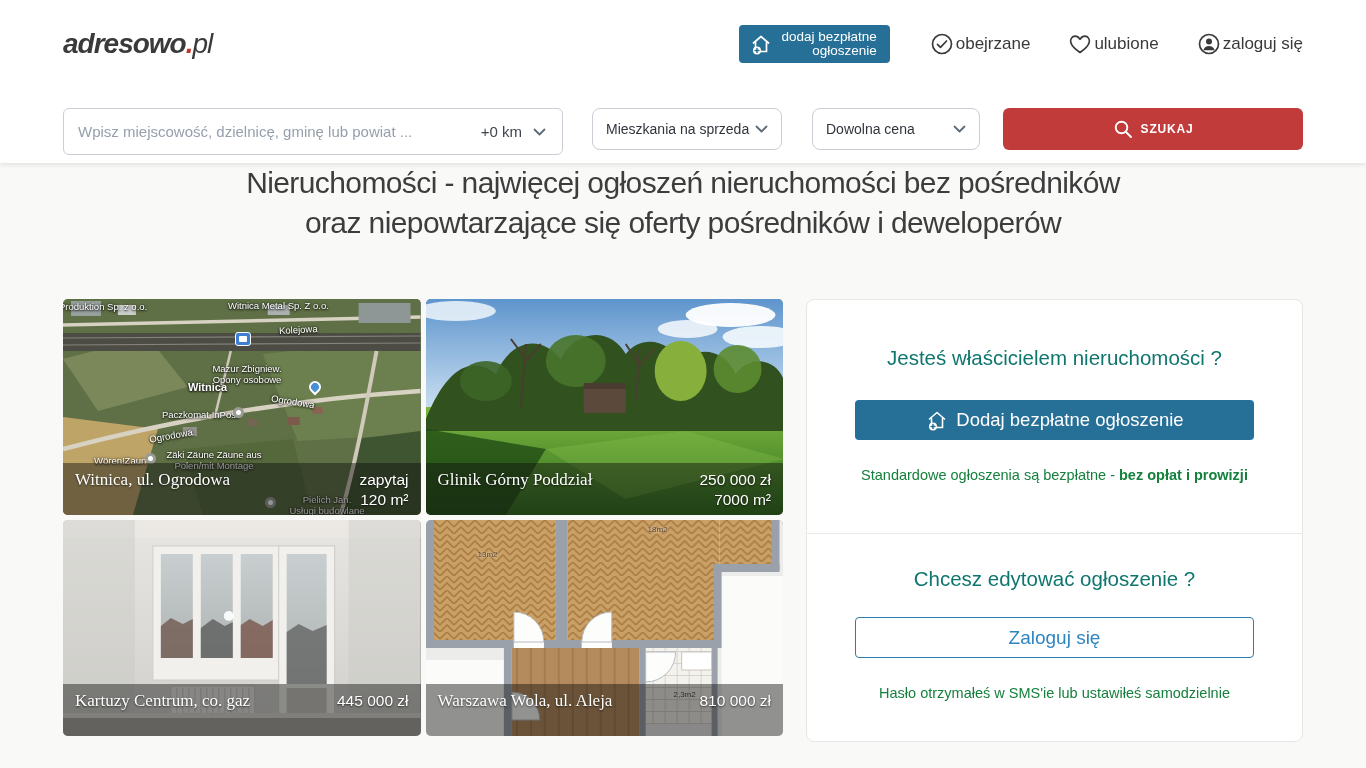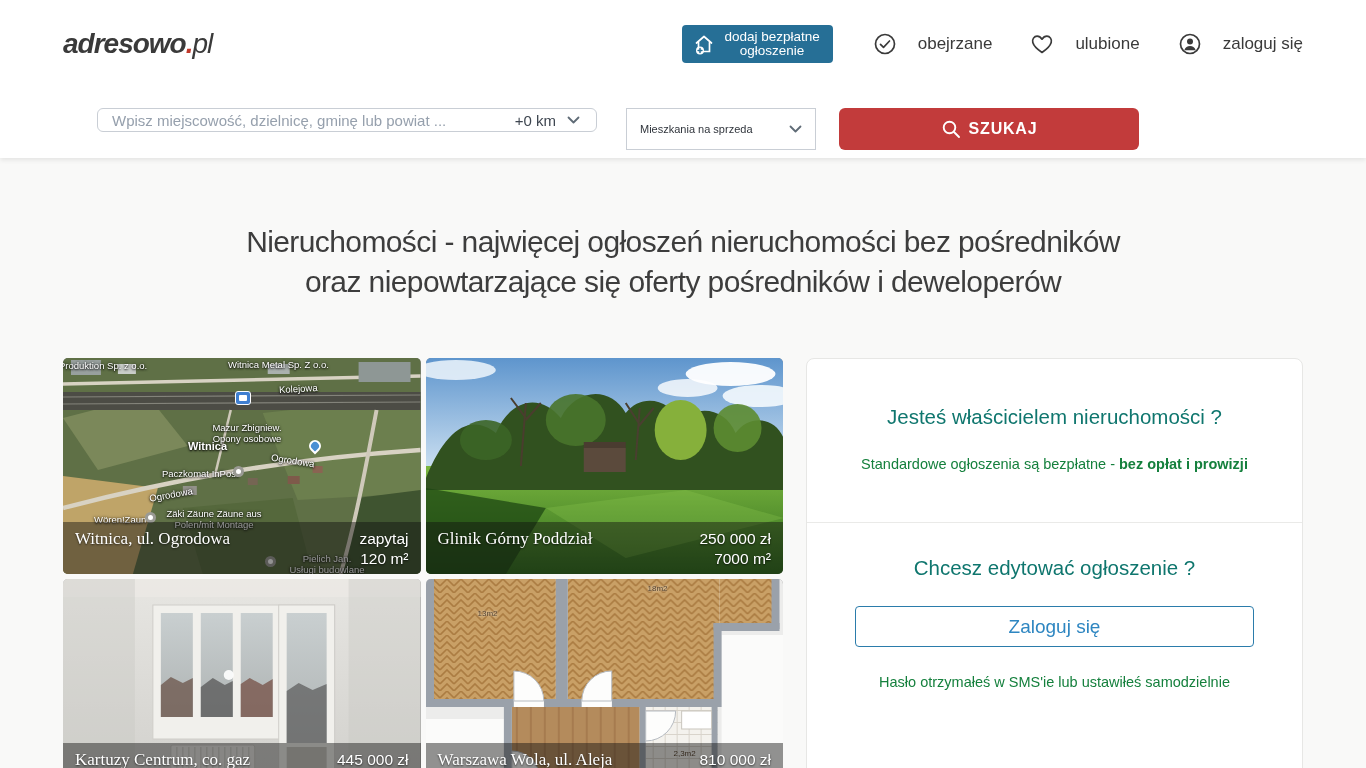--- a/index.html
+++ b/index.html
@@ -9,43 +9,43 @@
   
   .topwrap { background: #fff; padding: 0 63px 8px; box-shadow: 0 2px 5px rgba(0,0,0,.09); position: relative; z-index: 5; }
   .header-row { height: 88px; display: flex; align-items: center; }
   .logo { font-size: 28px; font-style: italic; letter-spacing: -1px; cursor: pointer; white-space: nowrap; }
   .logo .l-main { font-weight: 700; color: #3a3a3a; }
   .logo .l-dot  { font-weight: 700; color: #c0392b; }
   .logo .l-tld  { font-weight: 400; color: #3a3a3a; }
 
   .hdr-add-btn { margin-left: auto; background: #266f96; color: #fff; border: none; border-radius: 4px;
     height: 38px; padding: 0 13px 0 10px; display: flex; align-items: center; gap: 8px; cursor: pointer; }
-  .hdr-add-btn .btn-lines { text-align: center; font-size: 13.5px; line-height: 14.5px; }
+  .hdr-add-btn .btn-lines { text-align: right; font-size: 13.5px; line-height: 14.5px; }
   .hdr-nav { display: flex; align-items: center; margin-left: 40px; gap: 38px; }
-  .nav-item { display: flex; align-items: center; gap: 21px; font-size: 17px; color: #3a3a3a; cursor: pointer; white-space: nowrap; }
+  .nav-item { display: flex; align-items: center; gap: 2px; font-size: 17px; color: #3a3a3a; cursor: pointer; white-space: nowrap; }
 
   
   .search-row { margin-top: 20px; display: flex; align-items: stretch; }
-  .search-box { width: 500px; height: 24px; border: 1px solid #c9ced5; border-radius: 6px; background: #fff;
-    display: flex; align-items: flex-end; margin-left: 34px; }
+  .search-box { width: 500px; height: 47px; border: 1px solid #c9ced5; border-radius: 6px; background: #fff;
+    display: flex; align-items: flex-end; }
   .search-box input { flex: 1; border: none; outline: none; height: 100%; padding: 0 6px 0 14px; font-size: 15px;
     color: #333; background: transparent; font-family: "Liberation Sans", sans-serif; }
   .search-box input::placeholder { color: #96a0ad; }
   .radius-select { display: flex; align-items: center; gap: 11px; padding: 0 16px; height: 100%;
     font-size: 15px; color: #3e4650; cursor: pointer; }
-  .select { height: 42px; border: 1px solid #c9ced5; border-radius: 0; background: #fff; display: flex;
-    align-items: center; justify-content: space-between; padding: 0 13px; font-size: 11px; color: #30353c; cursor: pointer; }
+  .select { height: 42px; border: 1px solid #c9ced5; border-radius: 8px; background: #fff; display: flex;
+    align-items: center; justify-content: space-between; padding: 0 13px; font-size: 14px; color: #30353c; cursor: pointer; }
   .select-cat { width: 190px; margin-left: 29px; }
   .select-price { width: 168px; margin-left: 30px; }
   .search-btn { width: 300px; height: 42px; margin-left: 23px; background: #c23b3b; border: none; border-radius: 6px;
-    color: #fff; font-size: 16px; font-weight: 700; letter-spacing: .8px; display: flex; align-items: center;
+    color: #fff; font-size: 12px; font-weight: 700; letter-spacing: .8px; display: flex; align-items: center;
     justify-content: center; gap: 8px; cursor: pointer; font-family: "Liberation Sans", sans-serif; }
 
   
-  .hero { margin-top: 64px; text-align: center; font-size: 30px; line-height: 40px; color: #3d3d3d;
+  .hero { text-align: center; font-size: 30px; line-height: 40px; color: #3d3d3d;
     font-weight: 400; letter-spacing: -0.6px; }
 
   
   .content { display: flex; gap: 23px; padding: 0 63px; margin-top: 56px; align-items: flex-start; }
   .listings { width: 720px; display: grid; grid-template-columns: 1fr 1fr; gap: 5px; }
   .card { position: relative; height: 216px; border-radius: 5px; overflow: hidden; cursor: pointer; background: #888; }
   .photo { position: absolute; inset: 0; width: 100%; height: 100%; display: block; }
   .overlay { position: absolute; left: 0; right: 0; bottom: 0; height: 52px; background: rgba(15,15,15,.45);
     display: flex; justify-content: space-between; padding: 7px 12px 0; z-index: 3; }
   .l-title { color: #fff; font-size: 17px; text-shadow: 0 1px 2px rgba(0,0,0,.65); white-space: nowrap; font-family: Liberation Serif, serif; }
@@ -142,20 +142,26 @@
       </div>
     </div>
 
     <div class="select select-cat">
       <span>Mieszkania na sprzeda</span>
       <svg class="icon" width="13" height="8" viewBox="0 0 13 8">
         <path d="M1.5 1.5 L6.5 6.5 L11.5 1.5" fill="none" stroke="#5f6b76" stroke-width="1.8" stroke-linecap="round" stroke-linejoin="round"></path>
       </svg>
     </div>
 
+    <div class="select select-price">
+      <span>Dowolna cena</span>
+      <svg class="icon" width="13" height="8" viewBox="0 0 13 8">
+        <path d="M1.5 1.5 L6.5 6.5 L11.5 1.5" fill="none" stroke="#5f6b76" stroke-width="1.8" stroke-linecap="round" stroke-linejoin="round"></path>
+      </svg>
+    </div>
 
     <button class="search-btn">
       <svg class="icon" width="20" height="20" viewBox="0 0 20 20">
         <circle cx="8.5" cy="8.5" r="5.8" fill="none" stroke="#fff" stroke-width="1.9"></circle>
         <path d="M13 13 L18 18" stroke="#fff" stroke-width="1.9" stroke-linecap="round"></path>
       </svg>
       <span>SZUKAJ</span>
     </button>
   </div>
 </div>
@@ -355,20 +361,29 @@
         <span class="l-meta">
           <span>810 000 zł</span>
         </span>
       </div>
     </div>
   </div>
 
   <aside class="sidebar">
     <div class="side-section">
       <h2 class="side-heading">Jesteś właścicielem nieruchomości ?</h2>
+      <button class="side-btn-primary">
+        <svg class="icon" width="24" height="24" viewBox="0 0 24 24">
+          <path d="M4.5 11 L12 4.5 L19.5 11" fill="none" stroke="#fff" stroke-width="1.6" stroke-linecap="round" stroke-linejoin="round"></path>
+          <path d="M6.5 10.5 V19.5 H17.5 V10.5" fill="none" stroke="#fff" stroke-width="1.6" stroke-linecap="round"></path>
+          <circle cx="8" cy="18.5" r="4" fill="#fff"></circle>
+          <path d="M8 16.6 V20.4 M6.1 18.5 H9.9" stroke="#266f96" stroke-width="1.5" stroke-linecap="round"></path>
+        </svg>
+        <span>Dodaj bezpłatne ogłoszenie</span>
+      </button>
       <p class="side-note"><span>Standardowe ogłoszenia są bezpłatne - </span><b>bez opłat i prowizji</b></p>
     </div>
     <div class="side-section second">
       <h2 class="side-heading">Chcesz edytować ogłoszenie ?</h2>
       <button class="side-btn-outline">
         <span>Zaloguj się</span>
       </button>
       <p class="side-note">Hasło otrzymałeś w SMS'ie lub ustawiłeś samodzielnie</p>
     </div>
   </aside>

